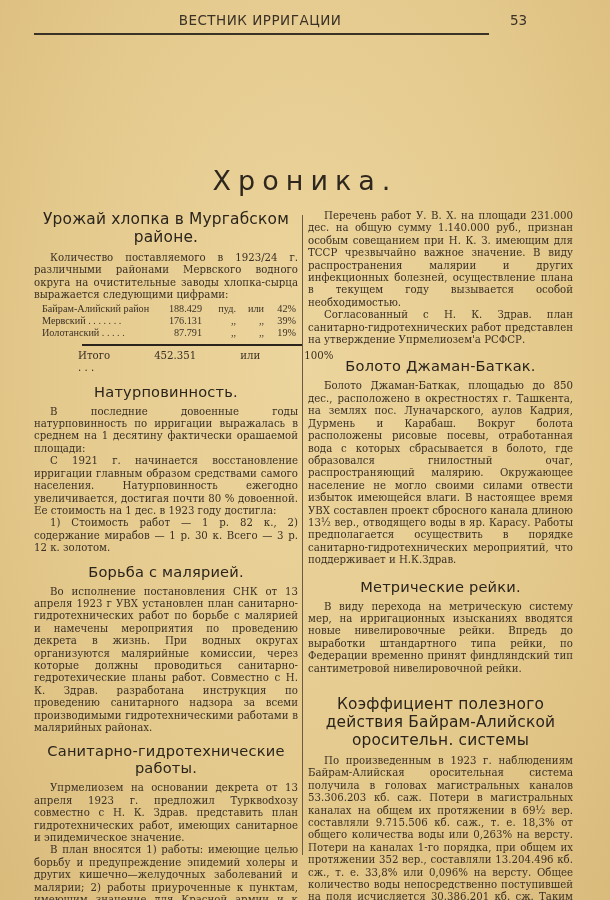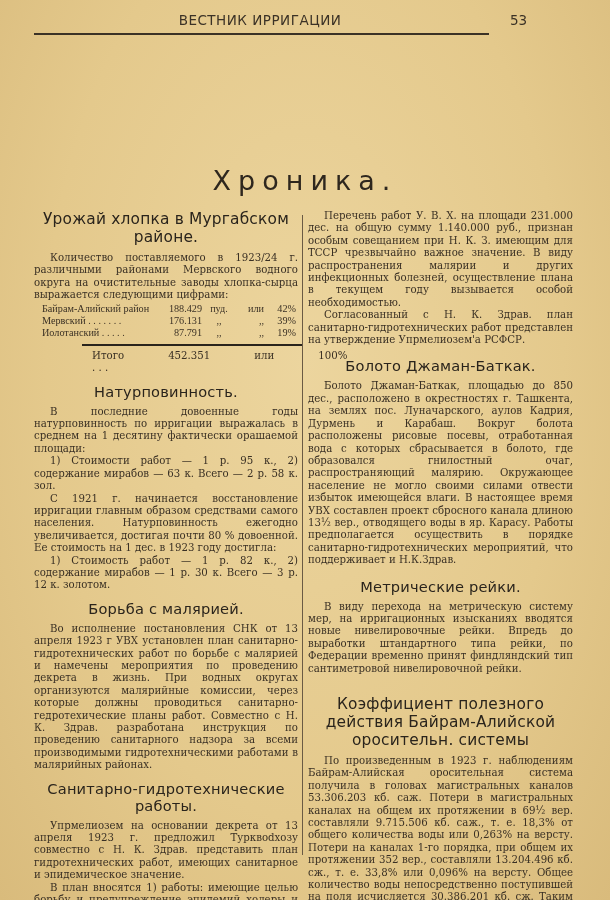--- a/index.html
+++ b/index.html
@@ -43,25 +43,25 @@
     font-family:"DejaVu Sans", sans-serif; font-weight:normal;
     font-size:14.6px; line-height:17px; text-align:center; margin:0 0 6px 0;
     color:#2a241c; letter-spacing:0.2px;
   }
   h2.big { font-size:15.4px; line-height:18px; }
   p { margin:0; text-indent:16px; }
   .stats { margin:1px 0 0 8px; }
   .stats-row { display:flex;font-family:Liberation Serif, serif; }
   .stats-row .name { width:110px; }
   .stats-row .val { width:50px; text-align:right; }
-  .stats-row .unit { width:34px; text-align:center; }
+  .stats-row .unit { width:34px; text-align:right; }
   .stats-row .conj { width:28px; text-align:right; }
   .stats-row .pct { width:32px; text-align:right; }
   .stats-rule { height:2px; background:#2a241c; margin:4px 0 4px 40px; width:220px; }
-  .stats-total { display:flex; margin-left:50px;gap:44px; }
+  .stats-total { display:flex; margin-left:36px;gap:44px; }
   .gap-s { height:8px; }
   .gap-m { height:11px; }
   .gap-l { height:20px; }
 </style>
 </head>
 <body>
 
 <div class="page">
 
   <div class="running-head">ВЕСТНИК ИРРИГАЦИИ</div>
@@ -103,21 +103,20 @@
         <span style="width:70px">Итого . . .</span>
         <span style="width:50px;text-align:left">452.351</span>
         <span style="width:50px;text-align:right">или</span>
         <span style="width:40px;text-align:right">100%</span>
       </div>
     </div>
 
     <div class="gap-s"></div>
     <h2>Натурповинность.</h2>
     <p>В последние довоенные годы натурповинность по ирригации выражалась в среднем на 1 десятину фактически орашаемой площади:</p>
-    <p>1) Стоимости работ — 1 р. 95 к., 2) содержание мирабов — 63 к. Всего — 2 р. 58 к. зол.</p>
     <p>С 1921 г. начинается восстановление ирригации главным образом средствами самого населения. Натурповинность ежегодно увеличивается, достигая почти 80 % довоенной. Ее стоимость на 1 дес. в 1923 году достигла:</p>
     <p>1) Стоимость работ — 1 р. 82 к., 2) содержание мирабов — 1 р. 30 к. Всего — 3 р. 12 к. золотом.</p>
 
     <div class="gap-s"></div>
     <h2>Борьба с малярией.</h2>
     <p>Во исполнение постановления СНК от 13 апреля 1923 г УВХ установлен план санитарно-гидротехнических работ по борьбе с малярией и намечены мероприятия по проведению декрета в жизнь. При водных округах организуются малярийные комиссии, через которые должны проводиться санитарно-гедротехические планы работ. Совместно с Н. К. Здрав. разработана инструкция по проведению санитарного надзора за всеми производимыми гидротехническими работами в малярийных районах.</p>
 
     <div class="gap-s"></div>
     <h2>Санитарно-гидротехнические работы.</h2>
     <p>Упрмелиозем на основании декрета от 13 апреля 1923 г. предложил Турквodхозу совместно с Н. К. Здрав. представить план гидротехнических работ, имеющих санитарное и эпидемическое значение.</p>

